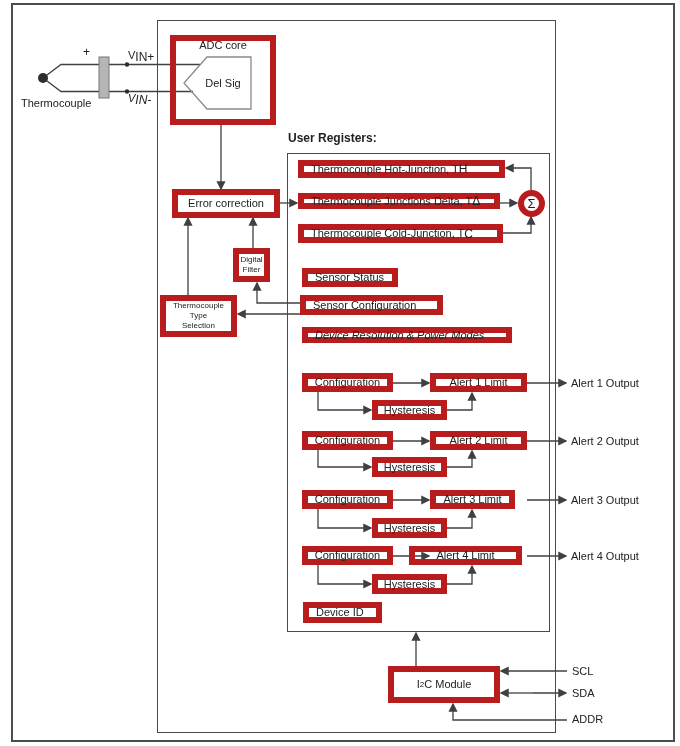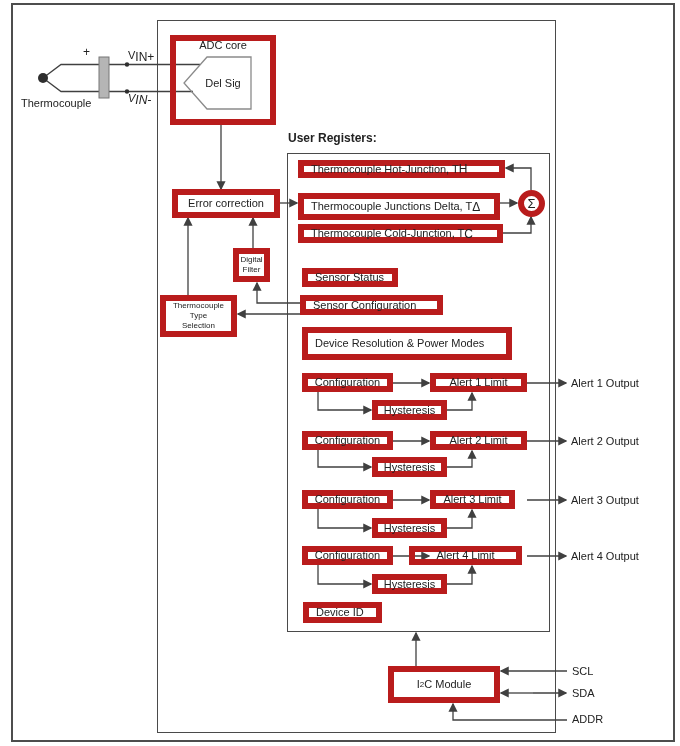--- a/index.html
+++ b/index.html
@@ -107,33 +107,33 @@
     <div>Thermocouple</div>
     <div>Type</div>
     <div>Selection</div>
   </div>
 
   <div class="lbl bold" style="left:288px;top:131px;">User Registers:</div>
   <div class="box padL" style="left:298px;top:160px;width:207px;height:18px;">
       <span>Thermocouple Hot-Junction, T</span>
       <sub>H</sub>
     </div>
-  <div class="box padL" style="left:298px;top:193px;width:202px;height:27px;">
+  <div class="box padL" style="left:298px;top:193px;width:202px;height:16px;">
       <span>Thermocouple Junctions Delta, T</span>
       <sub>Δ</sub>
     </div>
   <div class="box padL" style="left:298px;top:224px;width:205px;height:19px;align-items:center;">
       <span>Thermocouple Cold-Junction, T</span>
       <sub>C</sub>
     </div>
   <div class="box circle center" style="left:518px;top:190px;width:27px;height:27px;">Σ</div>
 
   <div class="box padL" style="left:302px;top:268px;width:96px;height:19px;">Sensor Status</div>
   <div class="box padL" style="left:300px;top:295px;width:143px;height:20px;">Sensor Configuration</div>
-  <div class="box padL" style="left:302px;top:327px;width:210px;height:33px;">Device Resolution &amp; Power Modes</div>
+  <div class="box padL" style="left:302px;top:327px;width:210px;height:16px;font-style:italic;">Device Resolution &amp; Power Modes</div>
 
   <div class="box center" style="left:302px;top:373px;width:91px;height:19px;">Configuration</div>
   <div class="box center" style="left:430px;top:373px;width:97px;height:19px;">Alert 1 Limit</div>
   <div class="box center" style="left:372px;top:400px;width:75px;height:20px;">Hysteresis</div>
   <div class="lbl" style="left:571px;top:377px;">Alert 1 Output</div>
 
   <div class="box center" style="left:302px;top:431px;width:91px;height:19px;">Configuration</div>
   <div class="box center" style="left:430px;top:431px;width:97px;height:19px;">Alert 2 Limit</div>
   <div class="box center" style="left:372px;top:457px;width:75px;height:20px;">Hysteresis</div>
   <div class="lbl" style="left:571px;top:435px;">Alert 2 Output</div>

